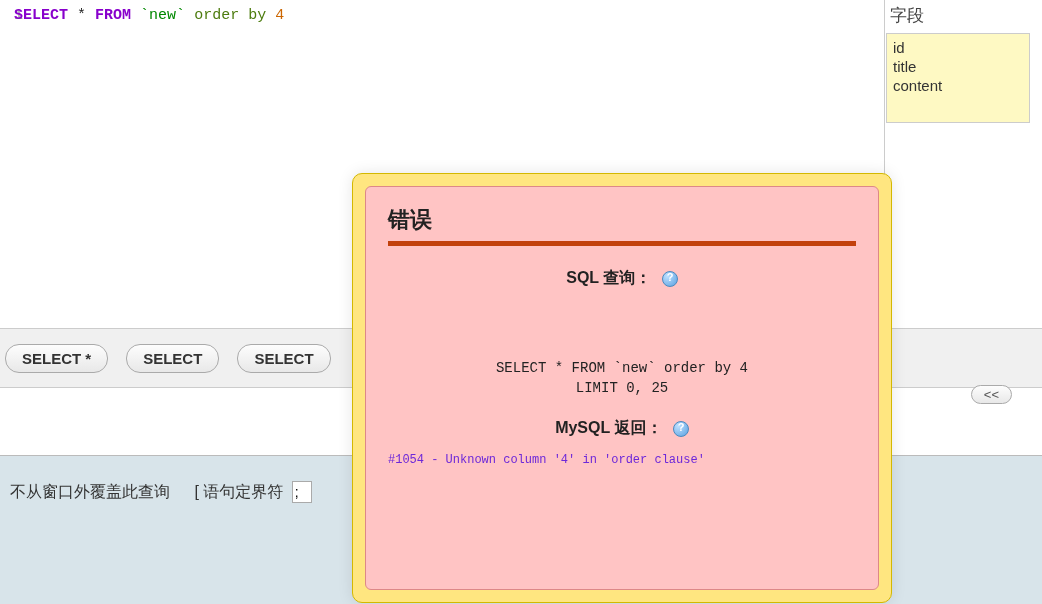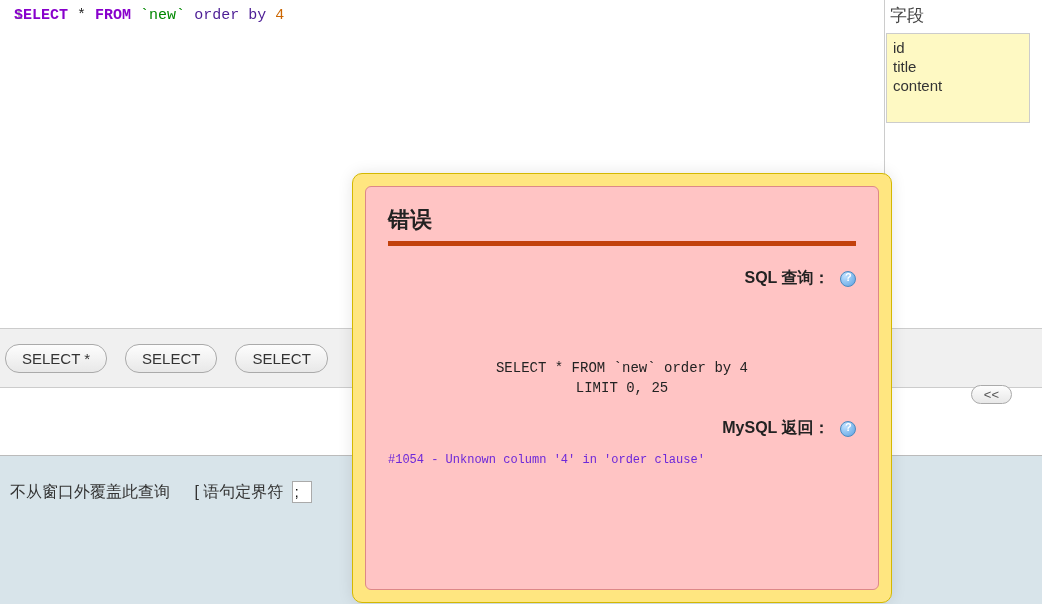--- a/index.html
+++ b/index.html
@@ -28,21 +28,21 @@
       color: #999;
     }
     .sql-editor {
       font-family: "Courier New", monospace;
       font-size: 15px;
       white-space: pre;
       padding: 2px 4px;
     }
     .kw-select { color: #8800cc; font-weight: bold; }
     .kw-from { color: #8800cc; font-weight: bold; }
-    .kw-orderby { color: #4c1d95; }
+    .kw-orderby { color: #4d7c0f; }
     .str-table { color: #008800; text-align: center; }
     .num { color: #cc6600; }
     .star { color: #222; }
     
     .fields-panel {
       position: absolute;
       right: 8px;
       top: 0;
       width: 152px;
       height: 315px;
@@ -78,20 +78,21 @@
       gap: 18px;
     }
     .pma-btn {
       background: linear-gradient(#fdfdfd, #e8e8e8);
       border: 1px solid #aaa;
       border-radius: 14px;
       padding: 5px 16px;
       font-size: 15px;
       color: #333;
       cursor: pointer;
+      font-weight: bold;
     }
     
     .collapse-btn {
       position: absolute;
       right: 30px;
       top: 385px;
       background: linear-gradient(#fdfdfd, #e8e8e8);
       border: 1px solid #aaa;
       border-radius: 12px;
       padding: 1px 12px;
@@ -143,21 +144,21 @@
     }
     .error-title {
       font-size: 22px;
       font-weight: bold;
       color: #222;
       padding-bottom: 6px;
       border-bottom: 5px solid #c2410c;
       margin-bottom: 22px;
     }
     .error-section-label {
-      text-align: right;
+      text-align: center;
       font-size: 16px;
       font-weight: bold;
       color: #222;
       margin: 10px 0 6px 0;
     }
     .help-icon {
       display: inline-block;
       width: 16px;
       height: 16px;
       border-radius: 50%;

